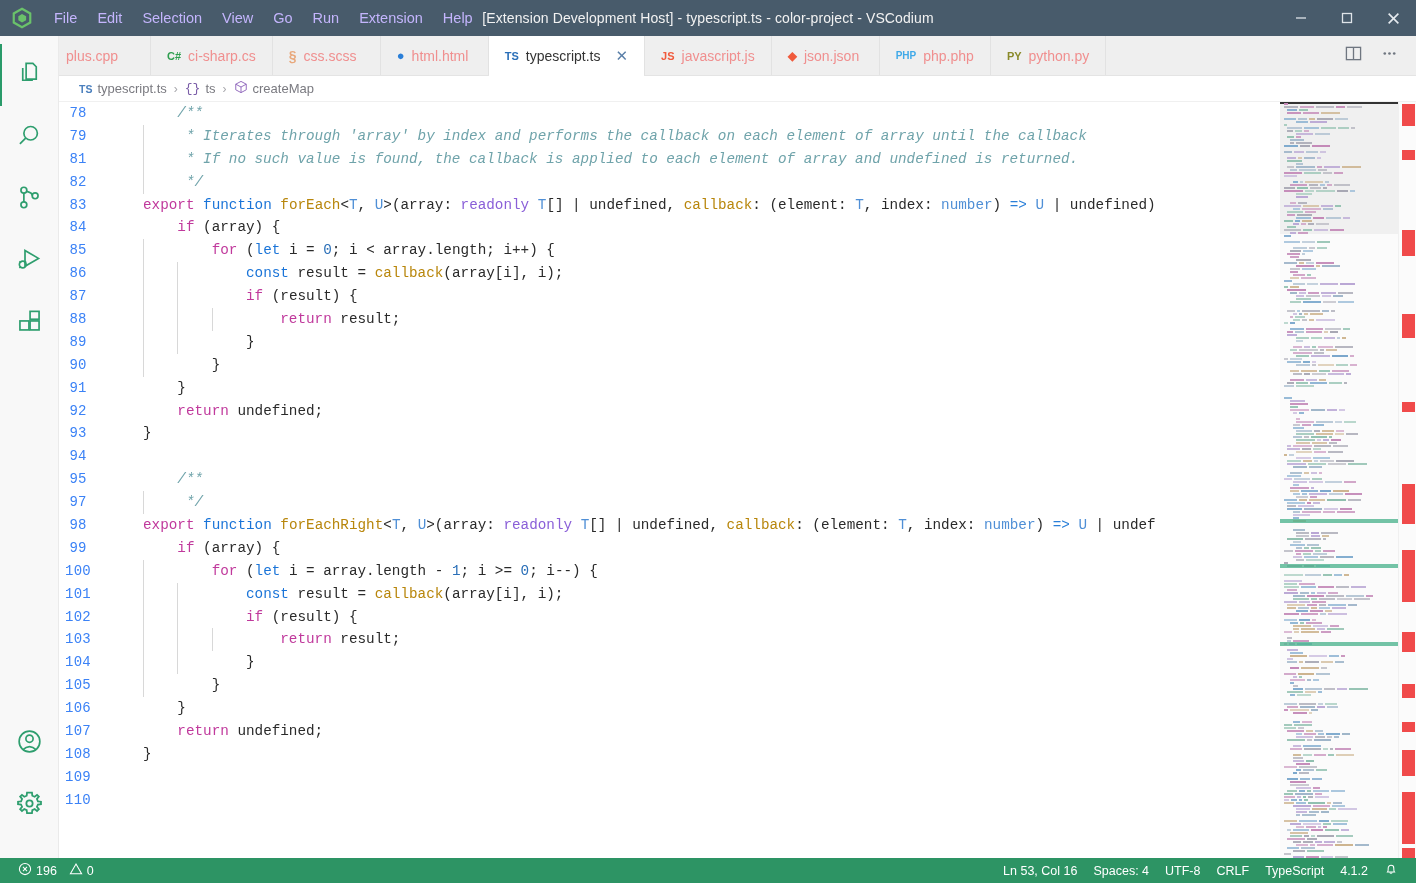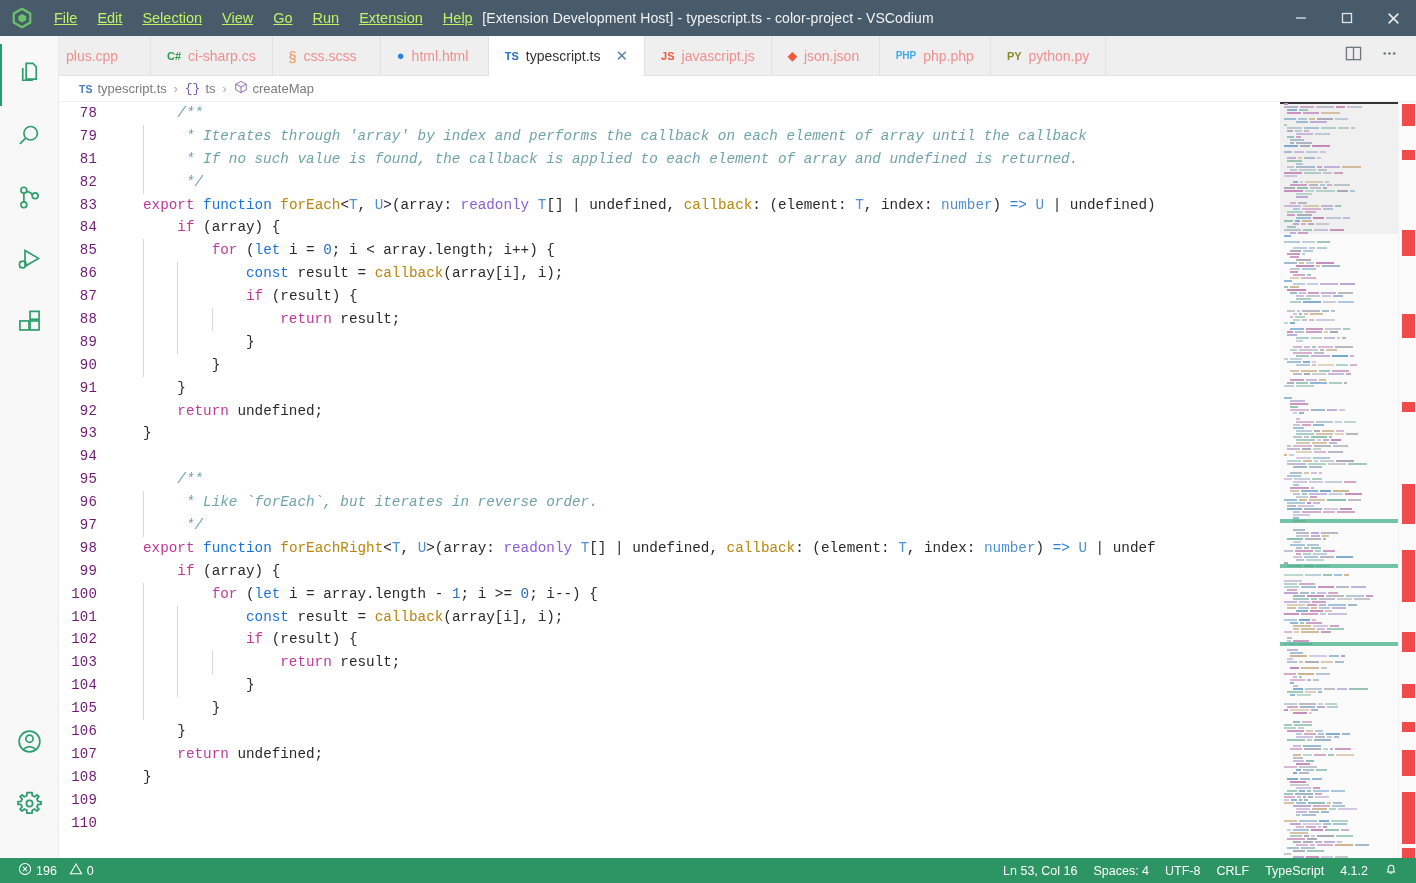--- a/index.html
+++ b/index.html
@@ -16,23 +16,23 @@
   .titlebar {
     height: 36px; min-height: 36px;
     background: #485B6B;
     display: flex; align-items: center;
     position: relative;
     color: #e7e7e7;
   }
   .logo { width: 44px; height: 36px; display:flex; align-items:center; justify-content:center; }
   .menubar { display: flex; align-items: center; height: 36px; }
   .menu-item {
-    font-size: 14.5px; color: #bef264;
+    font-size: 14.5px; color: #c4b5fd;
     padding: 2px 9px; margin: 0 1px; line-height: 22px;
-    cursor: default; white-space: nowrap; text-decoration: underline;
+    cursor: default; white-space: nowrap;
   }
   .window-title {
     position: absolute; left: 0; right: 0; top: 0; height: 36px;
     display: flex; align-items: center; justify-content: center;
     font-size: 14px; color: #f2f2f2; pointer-events: none;
     letter-spacing: 0.1px;
   }
   .win-controls { position: absolute; right: 0; top: 0; height: 36px; display: flex; }
   .win-btn { width: 46px; height: 36px; display:flex; align-items:center; justify-content:center; }
 
@@ -100,22 +100,22 @@
 
   
   .editor-area { flex: 1; position: relative; background: #ffffff; overflow: hidden; display: flex; }
   .code-pane {
     flex: 1; position: relative; overflow: hidden;
     font-family: "Liberation Mono", "DejaVu Sans Mono", monospace;
     font-size: 14.3px; line-height: 22.9px;
   }
   .code-line { display: flex; height: 22.9px; white-space: pre; }
   .ln {
-    width: 64px; min-width: 64px; text-align: right; padding-right: 26px;
-    color: #701a75; font-size: 14px; letter-spacing: 0.2px;
+    width: 64px; min-width: 64px; text-align: center; padding-right: 26px;
+    color: #3b82f6; font-size: 14px; letter-spacing: 0.2px;
   }
   .code-text { position: relative; padding-left: 20px; white-space: pre; }
 
   
   .t-cmt  { color: #6fa3aa; font-style: italic; }
   .t-kw   { color: #c0399c; }          
   .t-kw2  { color: #1a74d8; }          
   .t-fn   { color: #b8860b; }          
   .t-type { color: #4f8fd6; }          
   .t-mod  { color: #8a5fd8; }          
@@ -372,21 +372,20 @@
             <div class="code-line"><div class="ln">86</div><div class="code-text"><span style="position: absolute; top: 0px; height: 22.9px; border-left: 1px solid rgb(216, 216, 216); left: 20px;"></span><span style="position: absolute; top: 0px; height: 22.9px; border-left: 1px solid rgb(216, 216, 216); left: 54.4px;"></span><span>            </span><span class="t-kw2">const</span><span class="t-plain"> result = </span><span class="t-fn">callback</span><span class="t-plain">(array[i], i);</span></div></div>
             <div class="code-line"><div class="ln">87</div><div class="code-text"><span style="position: absolute; top: 0px; height: 22.9px; border-left: 1px solid rgb(216, 216, 216); left: 20px;"></span><span style="position: absolute; top: 0px; height: 22.9px; border-left: 1px solid rgb(216, 216, 216); left: 54.4px;"></span><span>            </span><span class="t-kw">if</span><span class="t-plain"> (result) {</span></div></div>
             <div class="code-line"><div class="ln">88</div><div class="code-text"><span style="position: absolute; top: 0px; height: 22.9px; border-left: 1px solid rgb(216, 216, 216); left: 20px;"></span><span style="position: absolute; top: 0px; height: 22.9px; border-left: 1px solid rgb(216, 216, 216); left: 54.4px;"></span><span style="position: absolute; top: 0px; height: 22.9px; border-left: 1px solid rgb(216, 216, 216); left: 88.8px;"></span><span>                </span><span class="t-kw">return</span><span class="t-plain"> result;</span></div></div>
             <div class="code-line"><div class="ln">89</div><div class="code-text"><span style="position: absolute; top: 0px; height: 22.9px; border-left: 1px solid rgb(216, 216, 216); left: 20px;"></span><span style="position: absolute; top: 0px; height: 22.9px; border-left: 1px solid rgb(216, 216, 216); left: 54.4px;"></span><span>            </span><span class="t-plain">}</span></div></div>
             <div class="code-line"><div class="ln">90</div><div class="code-text"><span style="position: absolute; top: 0px; height: 22.9px; border-left: 1px solid rgb(216, 216, 216); left: 20px;"></span><span>        </span><span class="t-plain">}</span></div></div>
             <div class="code-line"><div class="ln">91</div><div class="code-text"><span>    </span><span class="t-plain">}</span></div></div>
             <div class="code-line"><div class="ln">92</div><div class="code-text"><span>    </span><span class="t-kw">return</span><span class="t-plain"> undefined;</span></div></div>
             <div class="code-line"><div class="ln">93</div><div class="code-text"><span></span><span class="t-plain">}</span></div></div>
             <div class="code-line"><div class="ln">94</div><div class="code-text"><span></span></div></div>
             <div class="code-line"><div class="ln">95</div><div class="code-text"><span>    </span><span class="t-cmt">/**</span></div></div>
-            <div class="code-line"><div class="ln">96</div><div class="code-text"><span style="position: absolute; top: 0px; height: 22.9px; border-left: 1px solid rgb(216, 216, 216); left: 20px;"></span><span>    </span><span class="t-cmt"> * Like `forEach`, but iterates in reverse order.</span></div></div>
             <div class="code-line"><div class="ln">97</div><div class="code-text"><span style="position: absolute; top: 0px; height: 22.9px; border-left: 1px solid rgb(216, 216, 216); left: 20px;"></span><span>    </span><span class="t-cmt"> */</span></div></div>
             <div class="code-line"><div class="ln">98</div><div class="code-text"><span></span><span class="t-kw">export</span><span class="t-plain"> </span><span class="t-kw2">function</span><span class="t-plain"> </span><span class="t-fn">forEachRight</span><span class="t-plain">&lt;</span><span class="t-type">T</span><span class="t-plain">, </span><span class="t-type">U</span><span class="t-plain">&gt;(array: </span><span class="t-mod">readonly</span><span class="t-plain"> </span><span class="t-type">T</span><span class="t-plain">[] | undefined, </span><span class="t-fn">callback</span><span class="t-plain">: (element: </span><span class="t-type">T</span><span class="t-plain">, index: </span><span class="t-type">number</span><span class="t-plain">) </span><span class="t-op">=&gt;</span><span class="t-plain"> </span><span class="t-type">U</span><span class="t-plain"> | undef</span></div></div>
             <div class="code-line"><div class="ln">99</div><div class="code-text"><span>    </span><span class="t-kw">if</span><span class="t-plain"> (array) {</span></div></div>
             <div class="code-line"><div class="ln">100</div><div class="code-text"><span style="position: absolute; top: 0px; height: 22.9px; border-left: 1px solid rgb(216, 216, 216); left: 20px;"></span><span>        </span><span class="t-kw">for</span><span class="t-plain"> (</span><span class="t-kw2">let</span><span class="t-plain"> i = array.length - </span><span class="t-num">1</span><span class="t-plain">; i &gt;= </span><span class="t-num">0</span><span class="t-plain">; i--) {</span></div></div>
             <div class="code-line"><div class="ln">101</div><div class="code-text"><span style="position: absolute; top: 0px; height: 22.9px; border-left: 1px solid rgb(216, 216, 216); left: 20px;"></span><span style="position: absolute; top: 0px; height: 22.9px; border-left: 1px solid rgb(216, 216, 216); left: 54.4px;"></span><span>            </span><span class="t-kw2">const</span><span class="t-plain"> result = </span><span class="t-fn">callback</span><span class="t-plain">(array[i], i);</span></div></div>
             <div class="code-line"><div class="ln">102</div><div class="code-text"><span style="position: absolute; top: 0px; height: 22.9px; border-left: 1px solid rgb(216, 216, 216); left: 20px;"></span><span style="position: absolute; top: 0px; height: 22.9px; border-left: 1px solid rgb(216, 216, 216); left: 54.4px;"></span><span>            </span><span class="t-kw">if</span><span class="t-plain"> (result) {</span></div></div>
             <div class="code-line"><div class="ln">103</div><div class="code-text"><span style="position: absolute; top: 0px; height: 22.9px; border-left: 1px solid rgb(216, 216, 216); left: 20px;"></span><span style="position: absolute; top: 0px; height: 22.9px; border-left: 1px solid rgb(216, 216, 216); left: 54.4px;"></span><span style="position: absolute; top: 0px; height: 22.9px; border-left: 1px solid rgb(216, 216, 216); left: 88.8px;"></span><span>                </span><span class="t-kw">return</span><span class="t-plain"> result;</span></div></div>
             <div class="code-line"><div class="ln">104</div><div class="code-text"><span style="position: absolute; top: 0px; height: 22.9px; border-left: 1px solid rgb(216, 216, 216); left: 20px;"></span><span style="position: absolute; top: 0px; height: 22.9px; border-left: 1px solid rgb(216, 216, 216); left: 54.4px;"></span><span>            </span><span class="t-plain">}</span></div></div>
             <div class="code-line"><div class="ln">105</div><div class="code-text"><span style="position: absolute; top: 0px; height: 22.9px; border-left: 1px solid rgb(216, 216, 216); left: 20px;"></span><span>        </span><span class="t-plain">}</span></div></div>
             <div class="code-line"><div class="ln">106</div><div class="code-text"><span>    </span><span class="t-plain">}</span></div></div>

